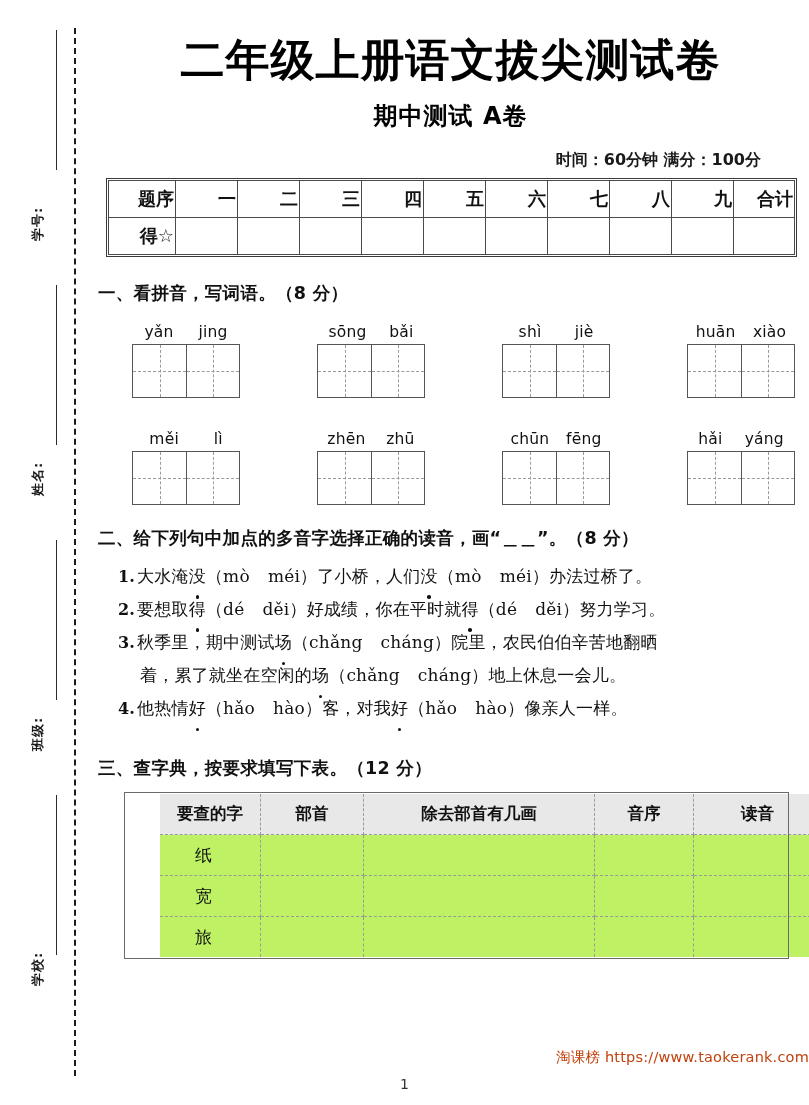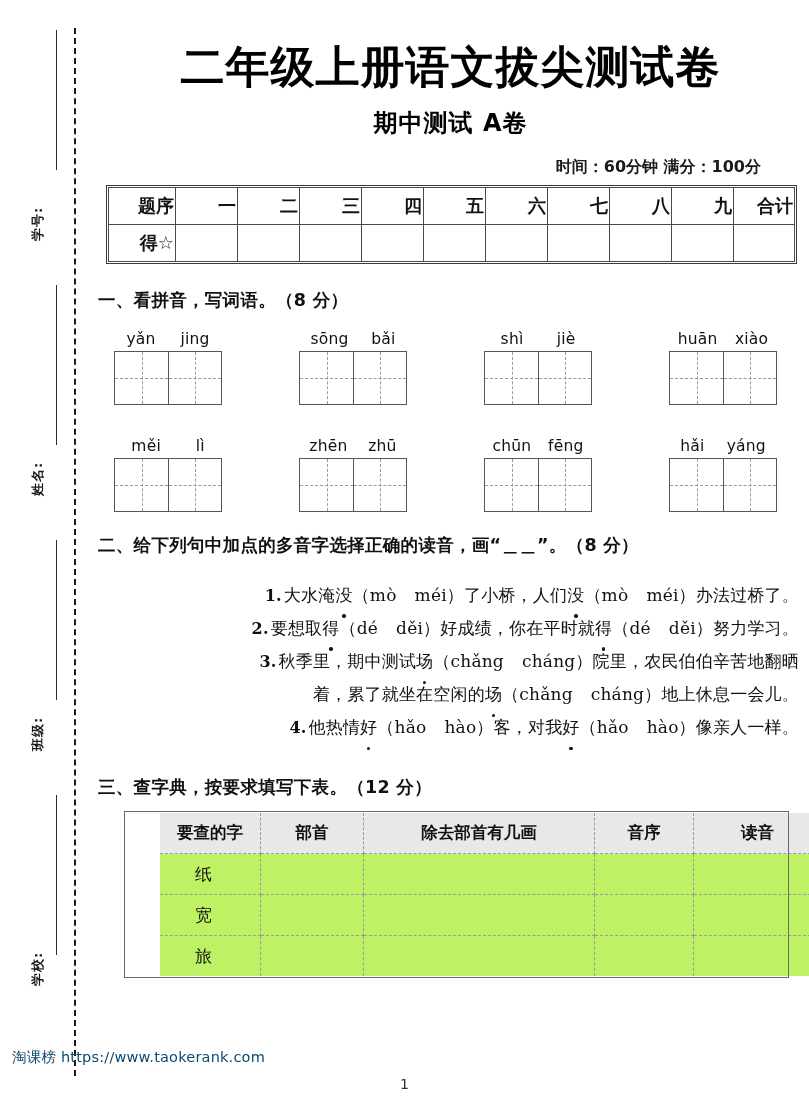--- a/index.html
+++ b/index.html
@@ -58,21 +58,21 @@
   
   #page-content {
     position: absolute;
     left: 92px;
     top: 0;
     width: 717px;
     height: 1105px;
   }
 
   #paper-title {
-    margin: 8px;
+    margin: 1px;
     padding-top: 34px;
     text-align: center;
     font-size: 44px;
     font-weight: 700;
     letter-spacing: 1px;
     line-height: 1.15;
     color: #000;
     font-family: "DejaVu Sans", "Liberation Sans", sans-serif;
   }
   #paper-subtitle {
@@ -138,21 +138,21 @@
     display: flex;
     justify-content: space-between;
     padding: 0 14px 0 22px;
     box-sizing: border-box;
   }
   #pinyin-row-1 { margin-top: 18px; }
   #pinyin-row-2 { margin-top: 32px; }
   .pinyin-item {
     display: flex;
     flex-direction: column;
-    align-items: flex-start;
+    align-items: flex-end;
     width: 126px;
   }
   .pinyin-text {
     display: flex;
     justify-content: space-around;
     width: 108px;
     font-size: 15.5px;
     letter-spacing: 0.2px;
     color: #111;
     margin-bottom: 3px;
@@ -178,24 +178,23 @@
   }
   .tz-cell::after {
     content: "";
     position: absolute;
     top: 50%; left: 0; right: 0;
     border-top: 1px dashed #9a9a9a;
   }
 
   
   #sec2-list {
-    margin: 22px 0 0 0;
+    margin: 10px 0 0 0;
     padding: 0 10px 0 26px;
     list-style: none;
-    text-align: right;
   }
   #sec2-list li {
     font-family: "DejaVu Serif", "Liberation Serif", serif;
     font-size: 17px;
     line-height: 1.95;
     color: #111;
     letter-spacing: 0.2px;
   }
   .q-num {
     font-family: "DejaVu Serif", "Liberation Serif", serif;
@@ -271,23 +270,23 @@
   .col-a { width: 98px; }
   .col-b { width: 100px; }
   .col-c { width: 228px; }
   .col-d { width: 96px; }
 
   
   #footer-watermark {
     position: absolute;
     left: 12px; right: 0;
     top: 1048px;
-    text-align: left;
+    text-align: right;
     font-size: 14.5px;
-    color: #0c4a6e;
+    color: #c2410c;
     letter-spacing: 0.2px;
   }
   #page-number {
     position: absolute;
     left: 0; right: 0;
     top: 1076px;
     text-align: center;
     font-size: 14px;
     color: #333;
   }

